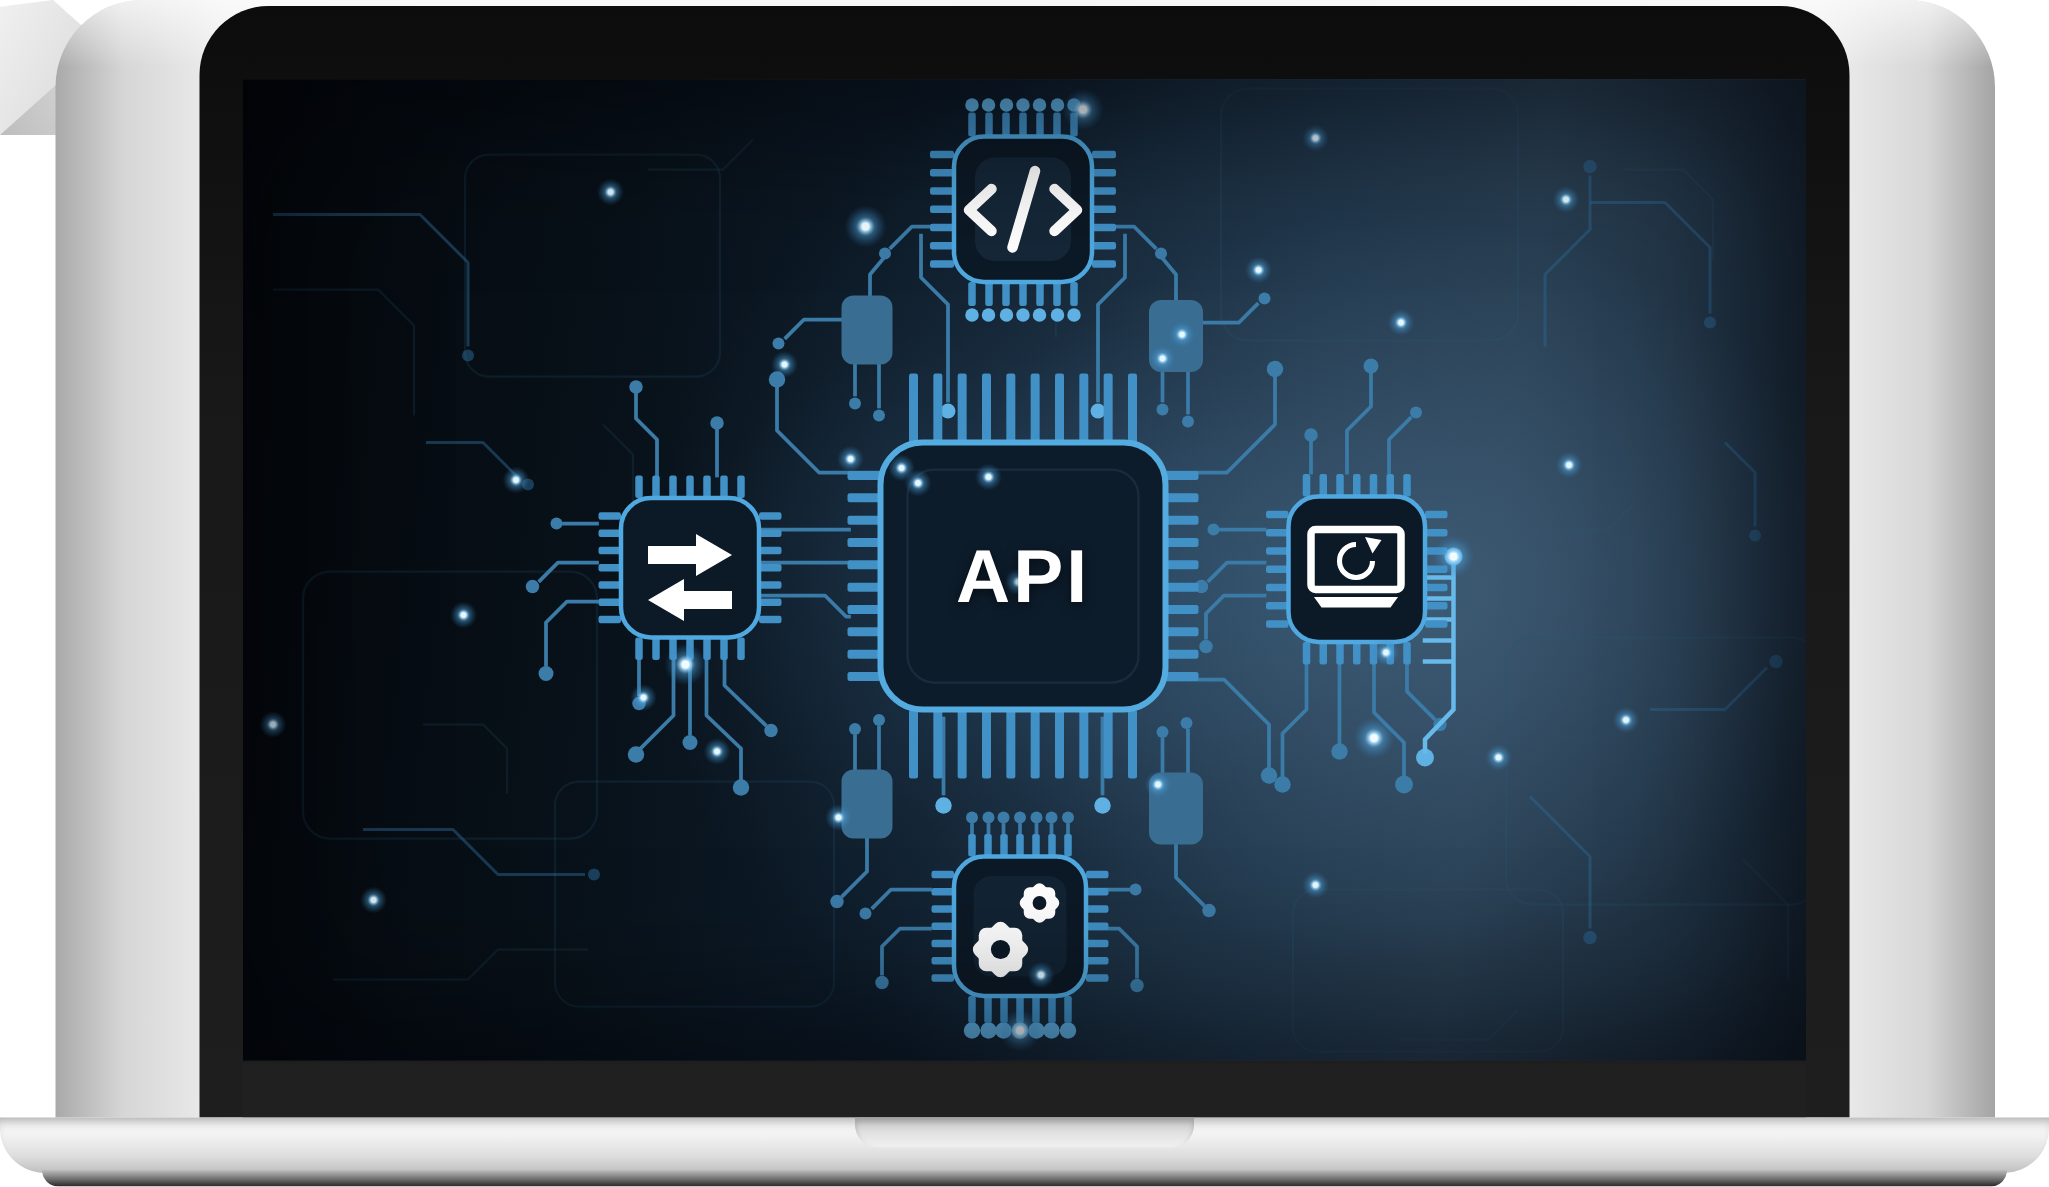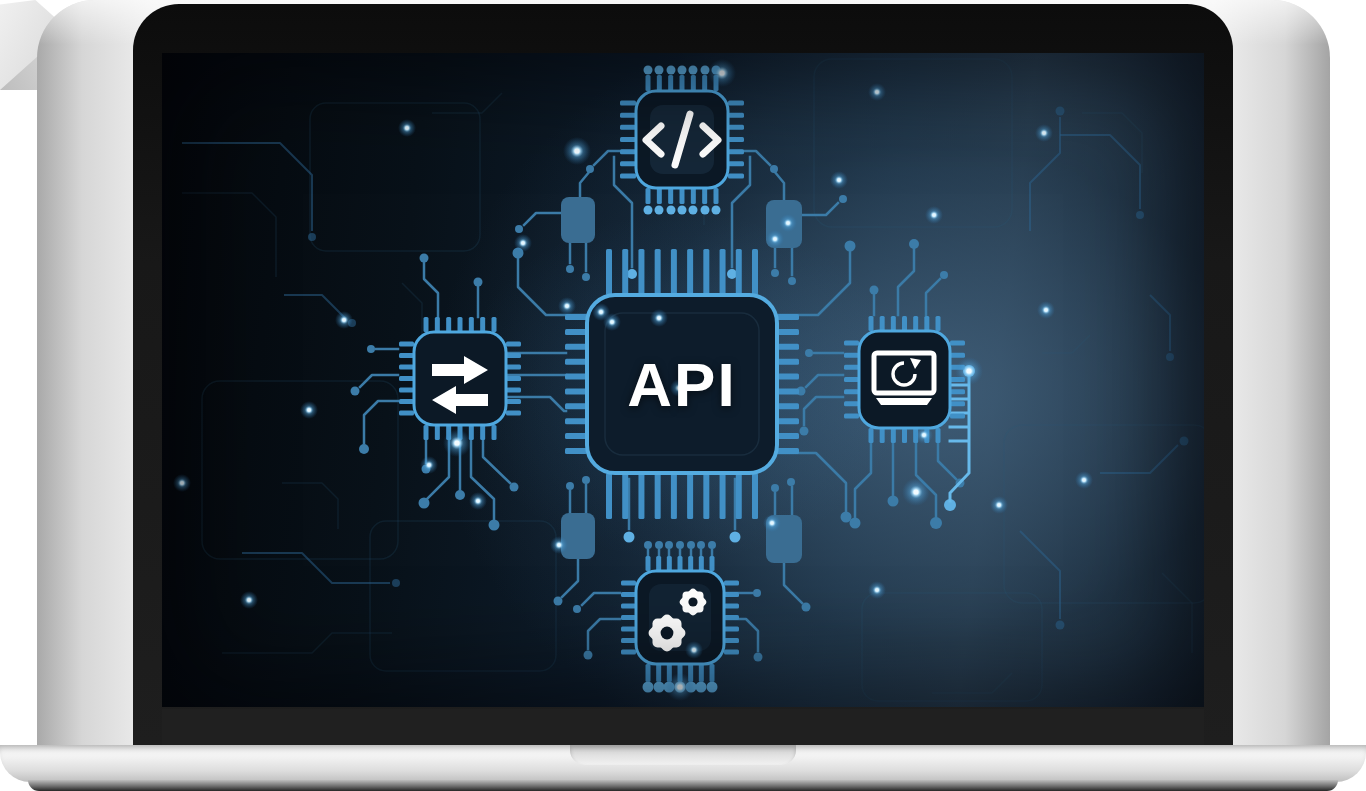--- a/index.html
+++ b/index.html
@@ -33,21 +33,21 @@
   
   .screen{left:162px;top:53px;width:1042px;height:654px;overflow:hidden;
     background:
       radial-gradient(320px 250px at 50% 51%, rgba(72,142,200,.15), rgba(0,0,0,0) 70%),
       radial-gradient(640px 520px at 74% 52%, rgba(68,100,128,.80) 0%, rgba(34,56,76,.45) 48%, rgba(10,20,32,0) 78%),
       linear-gradient(97deg,#04070b 0%,#081119 24%,#0e1d2c 46%,#20374b 66%,#2c4255 78%,#182634 95%,#131f2a 100%);}
   .screen::after{content:"";position:absolute;inset:0;pointer-events:none;
     box-shadow:inset 0 0 95px 28px rgba(0,0,6,.55);}
   .circuit{position:absolute;left:0;top:0;}
   .api-label{left:425px;top:242px;width:190px;height:178px;display:flex;
-    align-items:center;justify-content:center;color:#ffffff;font-size:62px;
+    align-items:center;justify-content:center;color:#ffffff;font-size:50px;
     font-weight:700;letter-spacing:2px;text-shadow:0 2px 8px rgba(0,0,0,.55);}
 </style>
 </head>
 <body>
 
 <div class="stage">
 
   <div class="abs flare-left"></div>
   <div class="abs flare-right"></div>
   <div class="abs lid"></div>

